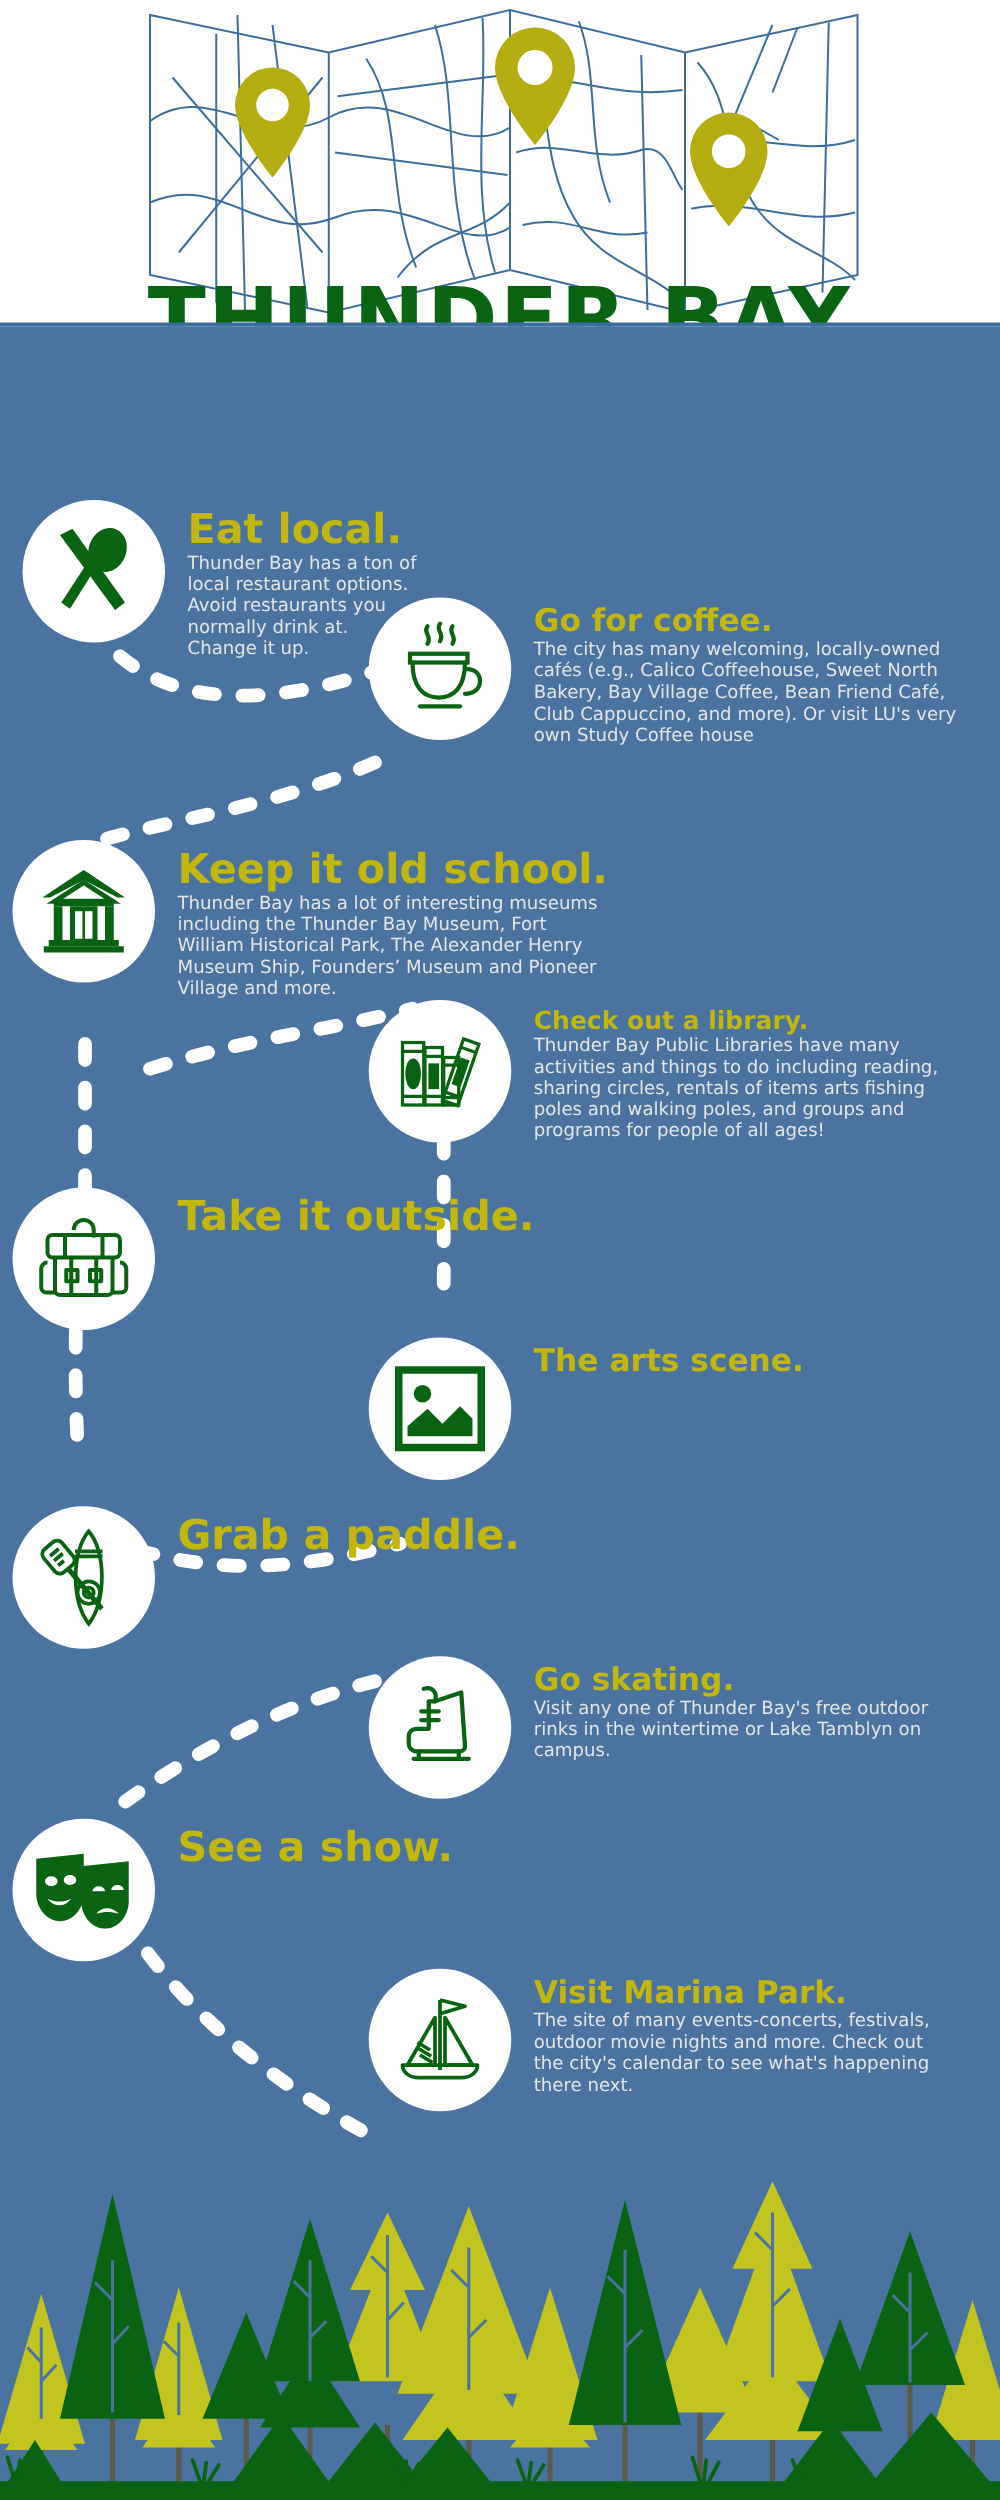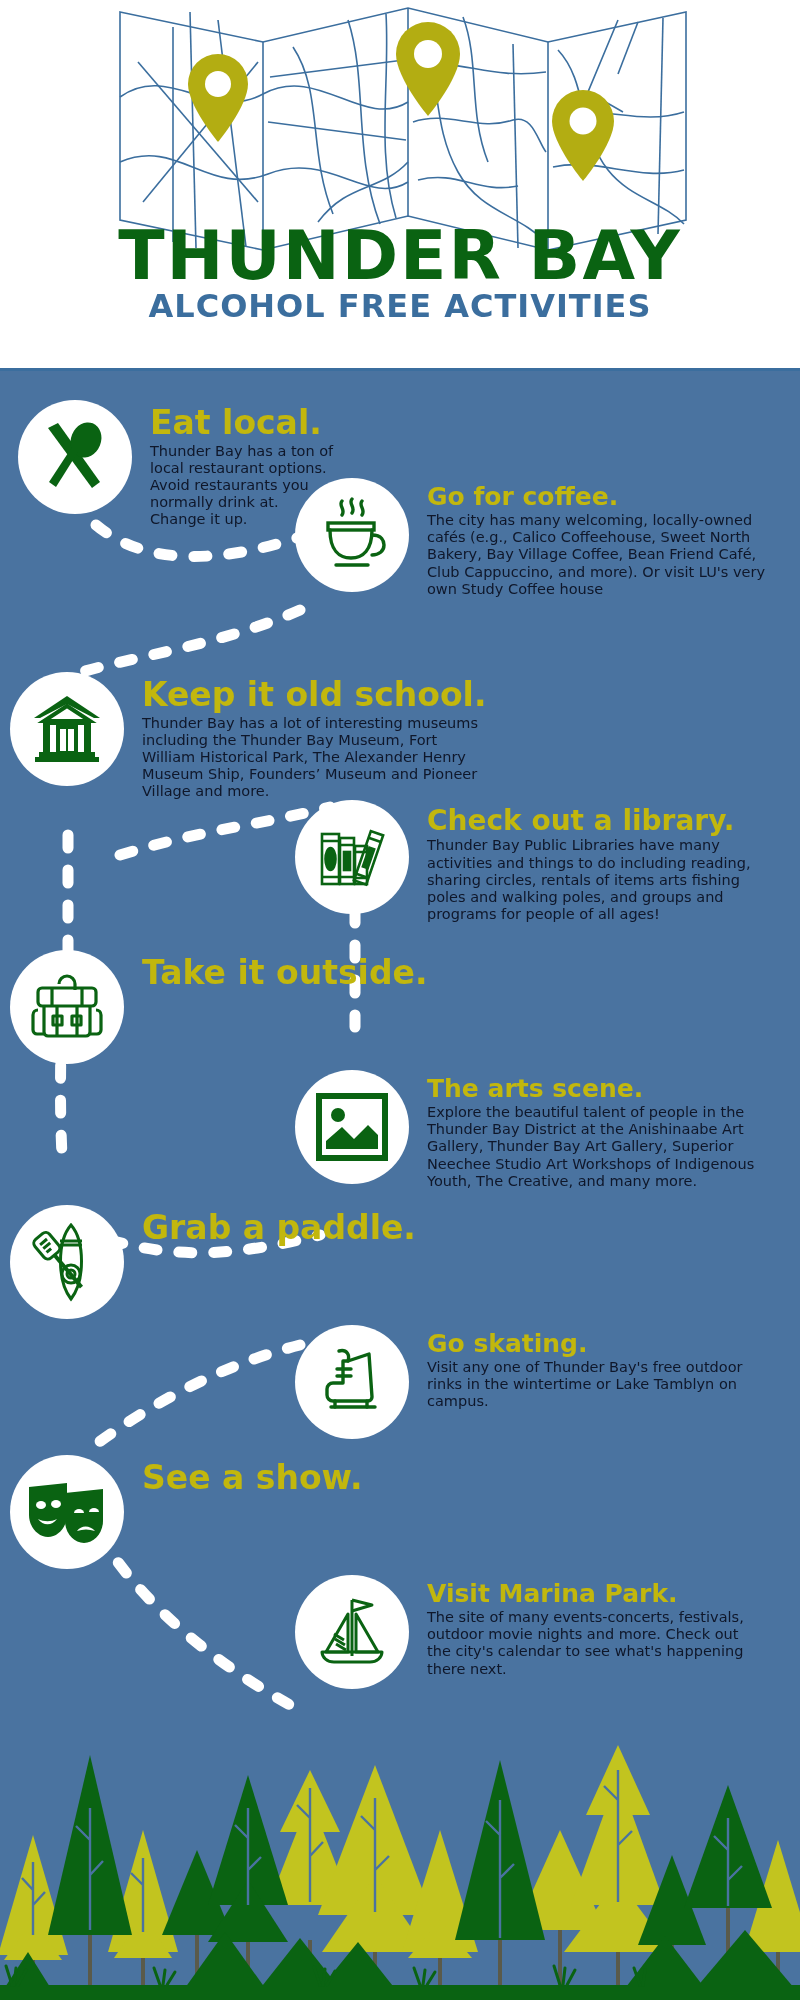--- a/index.html
+++ b/index.html
@@ -19,21 +19,21 @@
     height: 2000px;
     background: #4a73a0;
     overflow: hidden;
   }
 
   
   .header {
     position: absolute;
     left: 0; top: 0;
     width: 800px;
-    height: 371px;
+    height: 261px;
     background: #ffffff;
     overflow: hidden;
   }
   .map-art {
     position: absolute;
     left: 118px;
     top: 2px;
     width: 570px;
     height: 250px;
   }
@@ -109,42 +109,42 @@
     font-weight: 700;
     color: #c2b70d;
     line-height: 1.05;
     margin-bottom: 2px;
     white-space: nowrap;
   }
   .item .body {
     font-family: "DejaVu Sans", sans-serif;
     font-size: 14.5px;
     font-weight: 400;
-    color: #0f172a;
+    color: #e5e5e5;
     line-height: 1.18;
   }
 
   
   #item-eat      { left: 18px;  top: 400px;  width: 320px; }
   #item-coffee   { left: 295px; top: 478px;  width: 470px; }
   #item-museum   { left: 10px;  top: 672px;  width: 350px; }
   #item-library  { left: 295px; top: 800px;  width: 470px; }
   #item-outside  { left: 10px;  top = 0;     width: 320px; }
   #item-outside  { left: 10px;  top: 950px;  width: 320px; }
   #item-arts     { left: 295px; top: 1070px; width: 470px; }
   #item-paddle   { left: 10px;  top: 1205px; width: 320px; }
   #item-skate    { left: 295px; top: 1325px; width: 470px; }
   #item-show     { left: 10px;  top: 1455px; width: 330px; }
   #item-marina   { left: 295px; top: 1575px; width: 470px; }
 
   #item-coffee .heading, #item-library .heading,
   #item-arts .heading, #item-skate .heading,
   #item-marina .heading { font-size: 25px; }
 
-  #item-library .heading { font-size: 28px; }
+  #item-library .heading { font-size: 20px; }
   #item-marina .heading  { font-size: 25px; }
 
   
   .forest {
     position: absolute;
     left: 0;
     bottom: 0;
     width: 800px;
     height: 320px;
   }
@@ -341,21 +341,20 @@
       <svg class="icon-svg" width="72" height="68" viewBox="0 0 72 68">
         <rect x="2" y="2" width="68" height="64" fill="none" stroke="#0a6312" stroke-width="8"></rect>
         <g fill="#0a6312">
           <circle cx="22" cy="22" r="7"></circle>
           <path d="M10 56 L10 48 L26 34 L38 46 L52 32 L62 42 L62 56 Z"></path>
         </g>
       </svg>
     </div>
     <div class="txt">
       <div class="heading">The arts scene.</div>
-      <div class="body">Explore the beautiful talent of people in the Thunder Bay District at the Anishinaabe Art Gallery, Thunder Bay Art Gallery, Superior Neechee Studio Art Workshops of Indigenous Youth, The Creative, and many more.</div>
     </div>
   </div>
 
   <div class="item left" id="item-paddle">
     <div class="bubble">
       <svg class="icon-svg" width="76" height="80" viewBox="0 0 76 80">
         <g fill="none" stroke="#0a6312" stroke-width="3">
           <path d="M42 3 c14 16 14 56 0 74 c-14 -18 -14 -58 0 -74 z"></path>
           <path d="M31 19 L53 19 M31 23 L53 23"></path>
           <circle cx="42" cy="52" r="9"></circle>

